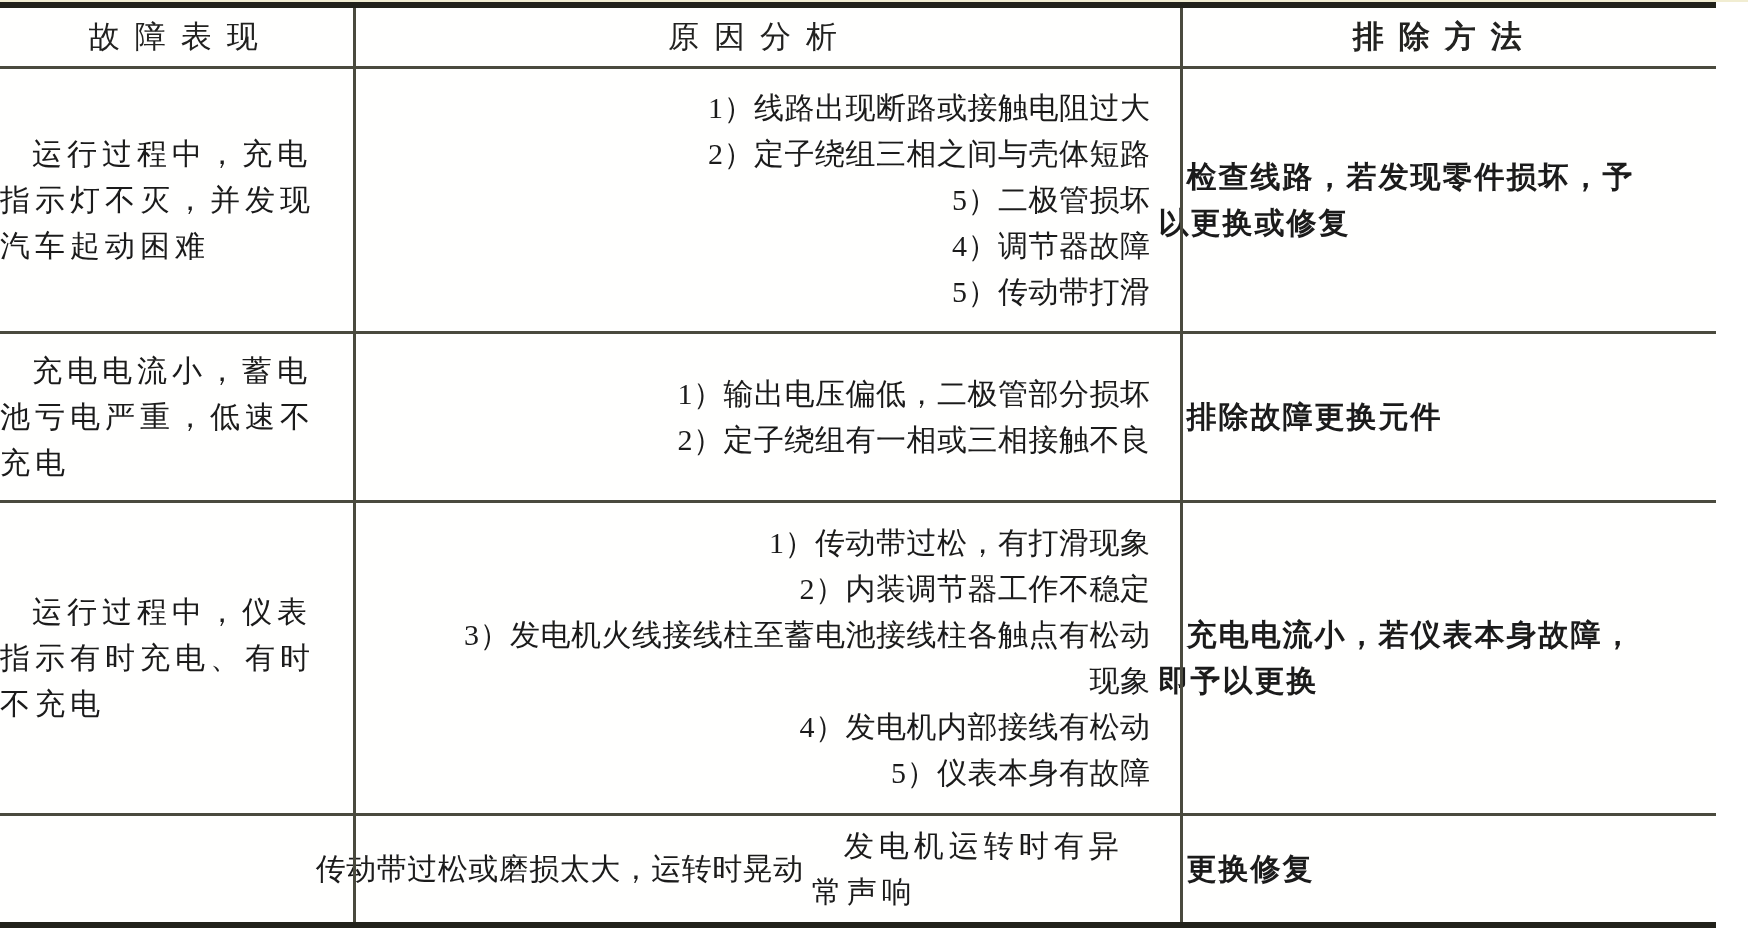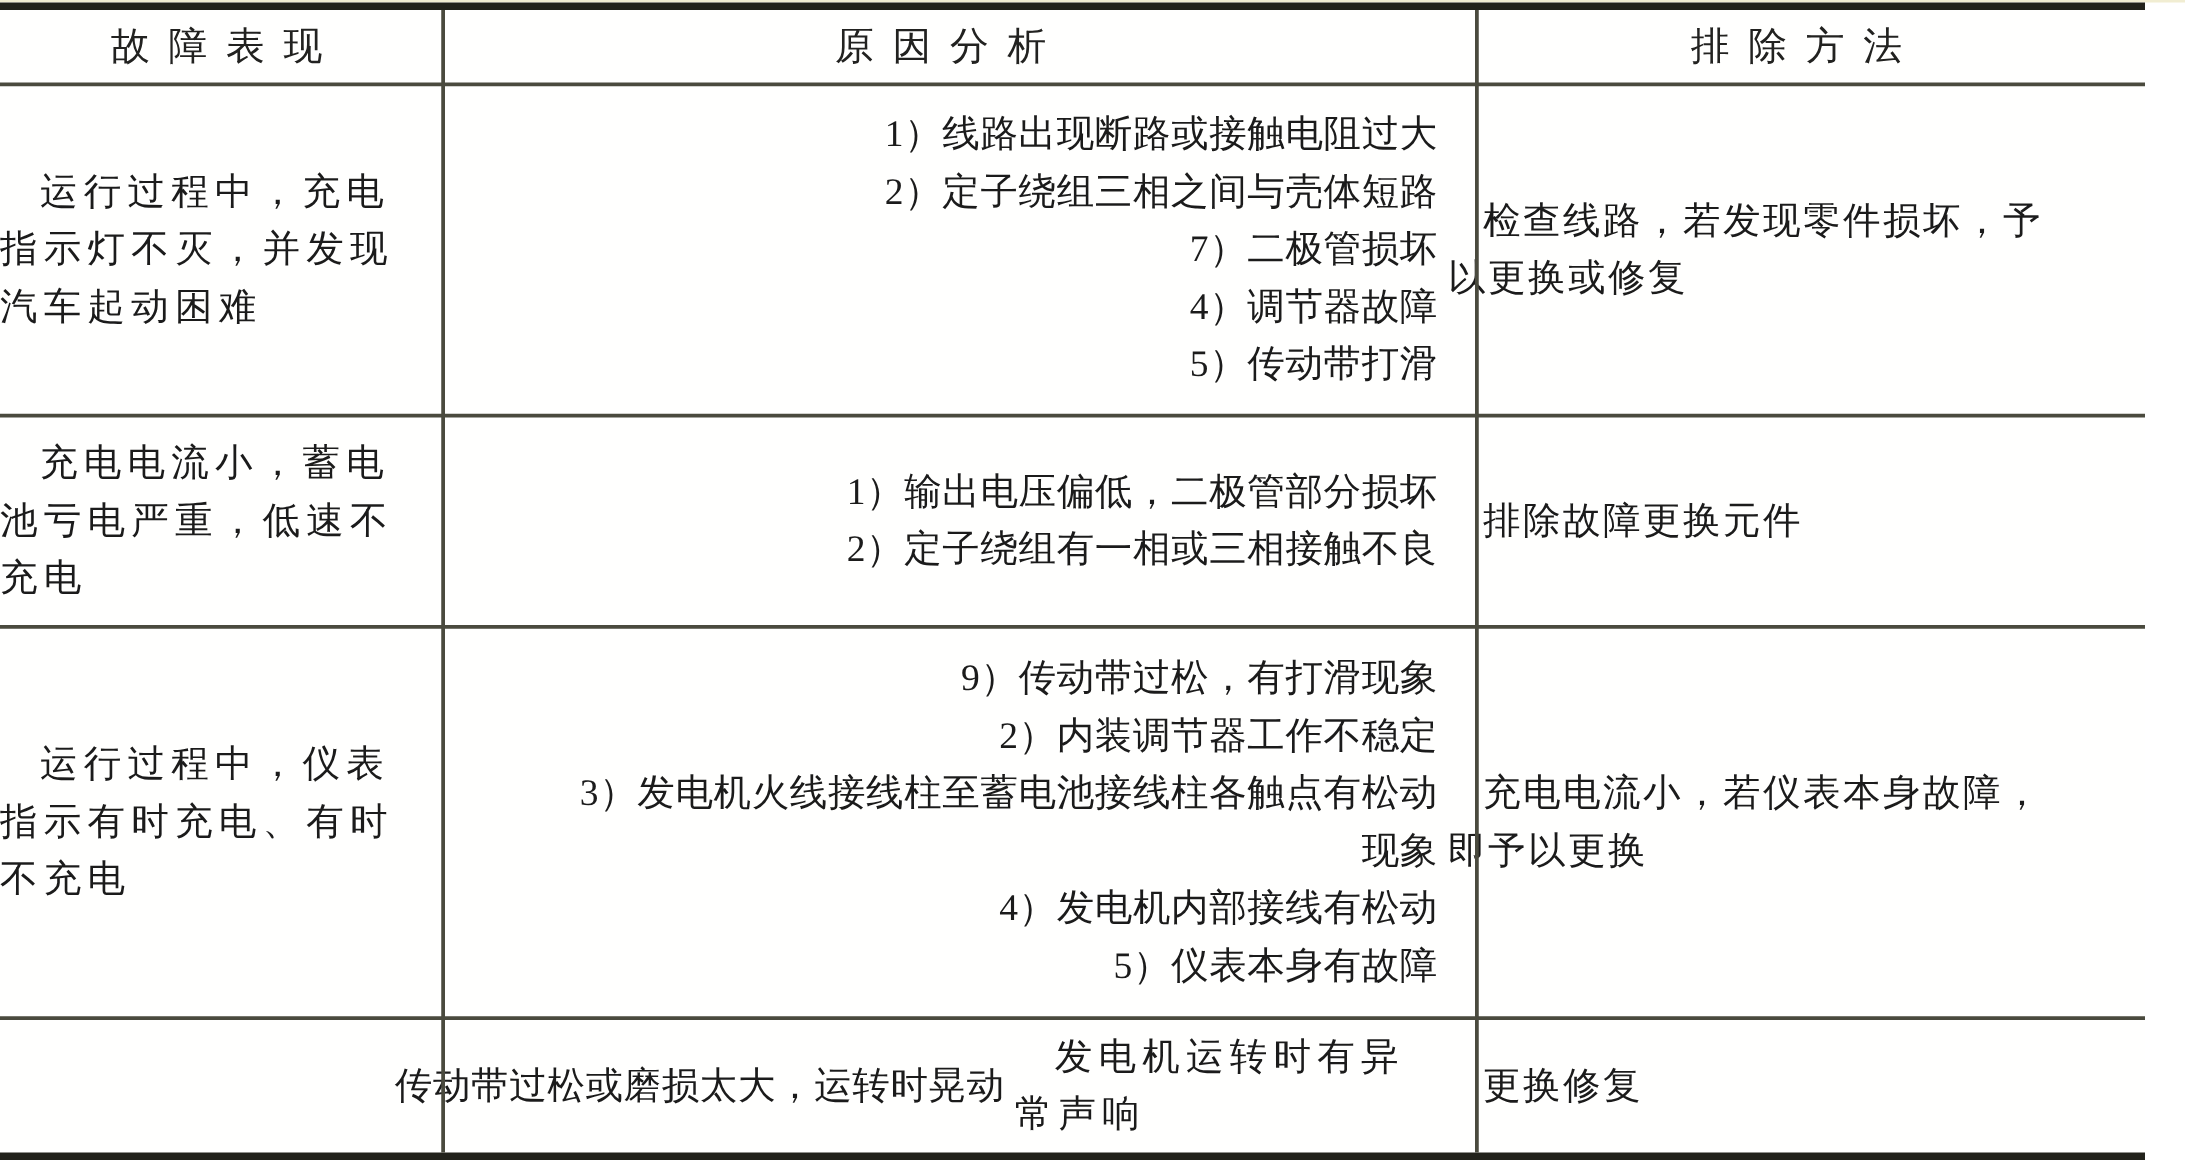--- a/index.html
+++ b/index.html
@@ -27,21 +27,21 @@
   }
   .vline.v1 { left: 353px; }
   .vline.v2 { left: 1180px; }
 
   .t-row { display: flex; border-bottom: 3px solid #4a4a3e; }
   .t-row.last { border-bottom: none; }
 
   .cell { box-sizing: border-box; display: flex; flex-direction: column; justify-content: center; }
   .c1 { width: 353px; }
   .c2 { width: 827px; text-align: right; }
-  .c3 { width: 568px; }
+  .c3 { width: 568px; font-weight: bold; }
 
   .t-header { height: 58px; }
   .t-header .cell { align-items: center; justify-content: center; flex-direction: row; }
   .t-header .h-label {
     font-size: 31px; letter-spacing: 15px; text-indent: 15px;
     white-space: nowrap; color: #222220;
   }
 
   .r1 { height: 262px; }
   .r2 { height: 166px; }
@@ -89,21 +89,21 @@
 
   <div class="t-row r1">
     <div class="cell c1">
       <p class="txt symptom-par">运行过程中，充电
 指示灯不灭，并发现
 汽车起动困难</p>
     </div>
     <div class="cell c2">
       <p class="txt cause-par">1）线路出现断路或接触电阻过大</p>
       <p class="txt cause-par">2）定子绕组三相之间与壳体短路</p>
-      <p class="txt cause-par">7）二极管损坏</p>
+      <p class="txt cause-par">5）二极管损坏</p>
       <p class="txt cause-par">4）调节器故障</p>
       <p class="txt cause-par">5）传动带打滑</p>
     </div>
     <div class="cell c3">
       <p class="txt remedy-par">检查线路，若发现零件损坏，予
 以更换或修复</p>
     </div>
   </div>
 
   <div class="t-row r2">
@@ -122,21 +122,21 @@
     </div>
   </div>
 
   <div class="t-row r3">
     <div class="cell c1">
       <p class="txt symptom-par">运行过程中，仪表
 指示有时充电、有时
 不充电</p>
     </div>
     <div class="cell c2">
-      <p class="txt cause-par">9）传动带过松，有打滑现象</p>
+      <p class="txt cause-par">1）传动带过松，有打滑现象</p>
       <p class="txt cause-par">2）内装调节器工作不稳定</p>
       <p class="txt cause-par">3）发电机火线接线柱至蓄电池接线柱各触点有松动
 现象</p>
       <p class="txt cause-par">4）发电机内部接线有松动</p>
       <p class="txt cause-par">5）仪表本身有故障</p>
     </div>
     <div class="cell c3">
       <p class="txt remedy-par">充电电流小，若仪表本身故障，
 即予以更换</p>
     </div>

